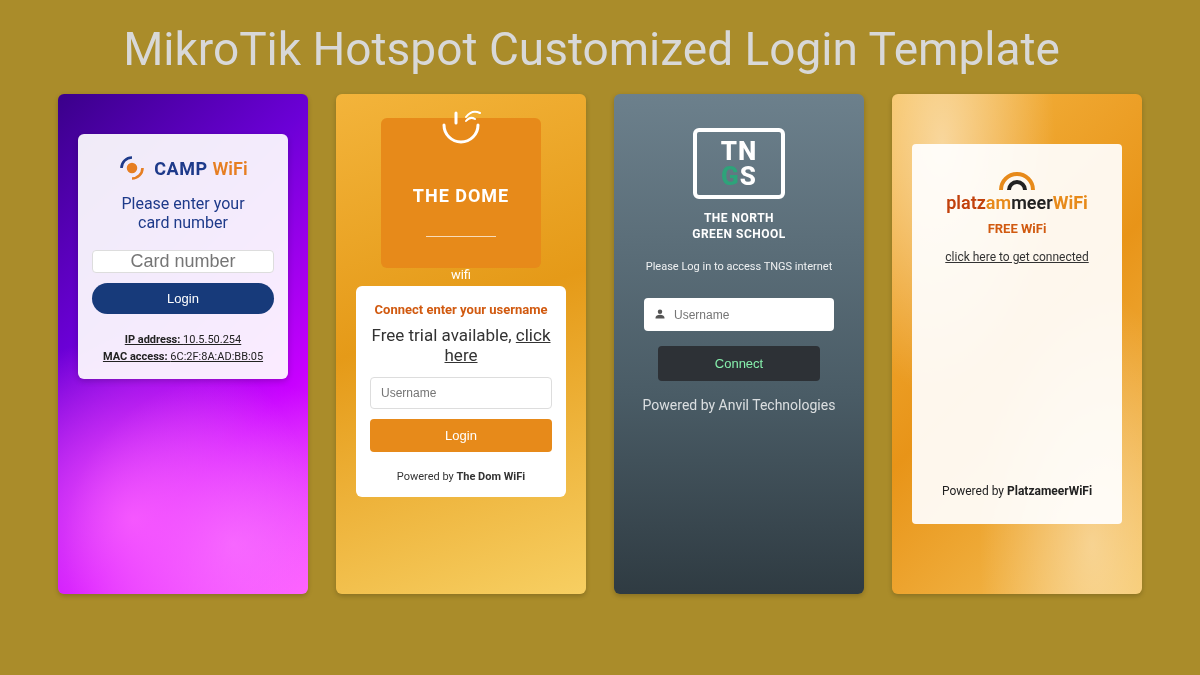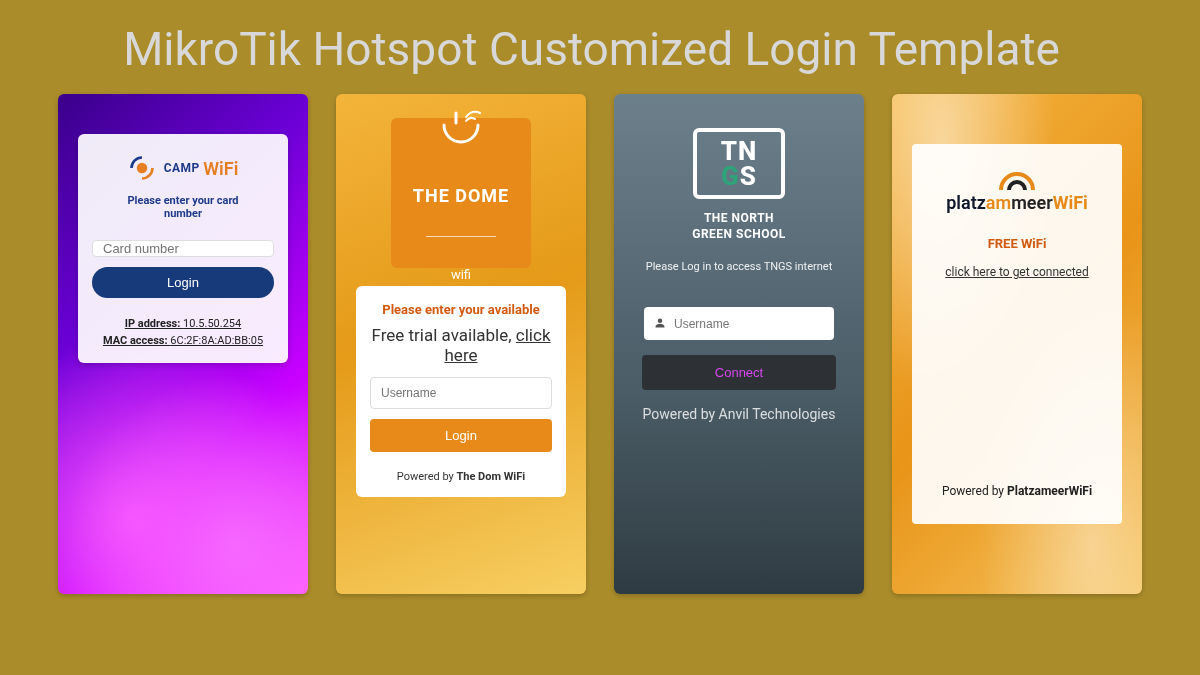--- a/index.html
+++ b/index.html
@@ -45,37 +45,37 @@
     margin-top: 40px;
     width: 210px;
     background: rgba(255,255,255,.92);
     border-radius: 6px;
     padding: 16px 14px 14px;
     text-align: center;
     box-shadow: 0 2px 6px rgba(0,0,0,.2);
   }
   .p1 .logo { margin: 4px 0 8px; }
   .p1 .logo svg { width: 28px; height: 28px; vertical-align: middle; }
-  .p1 .logo .camp { color: #1e3a8a; font-weight: 700; font-size: 12px; letter-spacing: .5px; margin-left: 4px; vertical-align: middle; }
+  .p1 .logo .camp { color: #1e3a8a; font-weight: 700; font-size: 18px; letter-spacing: .5px; margin-left: 4px; vertical-align: middle; }
   .p1 .logo .wifi { color: #e67e22; font-weight: 600; font-size: 18px; vertical-align: middle; }
-  .p1 .prompt { color: #1e3a8a; font-weight: 700; font-size: 11px; margin: 12px 16px 18px; }
+  .p1 .prompt { color: #1e3a8a; font-weight: 400; font-size: 16px; margin: 12px 16px 18px; }
   .p1 input {
-    width: 100%; border: 1px solid #ddd; border-radius: 4px; padding: 0 10px; font-size: 13px; color:#888;
+    width: 100%; border: 1px solid #ddd; border-radius: 4px; padding: 0 10px; font-size: 18px; color:#888;text-align:center;
   }
   .p1 .login {
     width: 100%; margin-top: 10px; background:#173a7a; color:#fff; border:none; border-radius:18px;
     padding:8px 0; font-size:13px; cursor:pointer;
   }
   .p1 .meta { font-size: 11px; margin-top: 18px; color:#222; line-height:1.5;text-decoration:underline; }
   .p1 .meta b { font-weight:700; }
 
   
   .p2 { background: linear-gradient(160deg,#f3b43b 0%, #e59a18 45%, #f7cf62 100%); }
   .p2 .badge {
-    margin-top: 24px; width: 140px; height: 150px; background:#e78a1a; border-radius:6px;
+    margin-top: 24px; width: 160px; height: 150px; background:#e78a1a; border-radius:6px;
     display:flex; flex-direction:column; align-items:center; justify-content:center; color:#fff;gap:24px;
   }
   .p2 .badge .dome-label{font-size:18px;font-weight:700;letter-spacing:1px;margin-top:8px;}
   .p2 .badge hr{width:70px;border:none;border-top:1px solid rgba(255,255,255,.7);margin:6px 0;}
   .p2 .badge .wifi{font-size:13px;}
   .p2 .bot {
     margin-top:18px; width:210px; background:#fff; border-radius:6px; padding:16px 14px 14px; text-align:center;
   }
   .p2 .enter{color:#d15a10;font-weight:700;font-size:13px;}
   .p2 .trial{font-size:17px;margin:8px 0 12px;color:#333;}
@@ -84,42 +84,42 @@
   .p2 .login{width:100%;margin-top:10px;background:#e78a1a;color:#fff;border:none;border-radius:4px;padding:9px 0;font-size:13px;cursor:pointer;}
   .p2 .powered{font-size:11px;margin-top:18px;color:#333;}
   .p2 .powered b{font-weight:700;}
 
   
   .p3{background:linear-gradient(180deg,#6c808c 0%, #4a5c66 60%, #2f3b42 100%);color:#fff;text-align:center;}
   .p3 .sq{margin-top:34px;width:92px;height:71px;border:4px solid #fff;border-radius:6px;display:flex;align-items:center;justify-content:center;}
   .p3 .sq .tngs{font-size:26px;font-weight:800;line-height:.95;color:#fff;position:relative;letter-spacing:1px;}
   .p3 .sq .tngs .g{color:#2ea37a;}
   .p3 .school{font-size:12px;font-weight:700;margin-top:12px;line-height:1.3;letter-spacing:.5px;}
-  .p3 .plz{font-size:11px;margin:18px 0 29px;opacity:.9;}
+  .p3 .plz{font-size:11px;margin:18px 0 20px;opacity:.9;}
   .p3 .field{
     width:190px;background:#fff;border-radius:4px;margin:5px 0;display:flex;align-items:center;padding:7px 10px;
   }
   .p3 .field svg{width:12px;height:12px;fill:#555;margin-right:8px;flex:none;}
   .p3 .field input{border:none;outline:none;font-size:12px;color:#555;width:100%;}
-  .p3 .connect{width:194px;margin-top:10px;background:#2d3136;color:#d946ef;border:none;border-radius:4px;padding:10px 0;font-size:13px;cursor:pointer;}
+  .p3 .connect{width:162px;margin-top:10px;background:#2d3136;color:#86efac;border:none;border-radius:4px;padding:10px 0;font-size:13px;cursor:pointer;}
   .p3 .powered{font-size:14px;margin-top:16px;opacity:.8;}
 
   
   .p4{background:
         radial-gradient(ellipse at 20% 10%, rgba(255,255,255,.5), transparent 40%),
         radial-gradient(ellipse at 80% 90%, rgba(255,255,255,.4), transparent 40%),
         linear-gradient(135deg,#f5b745 0%, #e89418 50%, #f6c25a 100%);}
   .p4 .card{margin-top:50px;width:210px;height:380px;background:rgba(255,255,255,.92);border-radius:4px;padding:26px 14px;text-align:center;display:flex;flex-direction:column;}
   .p4 .brand{font-size:18px;font-weight:600;}
-  .p4 .brand .platz{color:#0f172a;}
+  .p4 .brand .platz{color:#c2410c;}
   .p4 .brand .am{color:#e78a1a;}
   .p4 .brand .meer{color:#222;}
   .p4 .brand .wifi{color:#e78a1a;font-weight:700;}
   .p4 .arc{margin-bottom:-4px;}
-  .p4 .free{color:#d15a10;font-size:13px;font-weight:700;margin-top:23px;}
+  .p4 .free{color:#d15a10;font-size:13px;font-weight:700;margin-top:8px;}
   .p4 .click{font-size:12px;color:#333;text-decoration:underline;margin-top:14px;cursor:pointer;}
   .p4 .powered{margin-top:auto;font-size:12px;color:#222;}
   .p4 .powered b{font-weight:700;}
 </style>
 </head>
 <body>
 
 <div class="title">MikroTik Hotspot Customized Login Template</div>
 
 <div class="row">
@@ -154,21 +154,21 @@
           <line x1="20" y1="8" x2="20" y2="18"></line>
           <path d="M30 12 q6 -8 14 -4" stroke-width="2"></path>
           <path d="M30 16 q4 -5 9 -2" stroke-width="2"></path>
         </svg>
       </span>
       <div class="dome-label">THE DOME</div>
       <hr>
       <div class="wifi">wifi</div>
     </div>
     <div class="bot">
-      <div class="enter">Please enter your available</div>
+      <div class="enter">Connect enter your username</div>
       <div class="trial">
         <span>Free trial available, </span><a href="#">click here</a>
       </div>
       <input placeholder="Username" style="">
       <button class="login">Login</button>
       <div class="powered">
         <span>Powered by </span><b>The Dom WiFi</b>
       </div>
     </div>
   </div>

